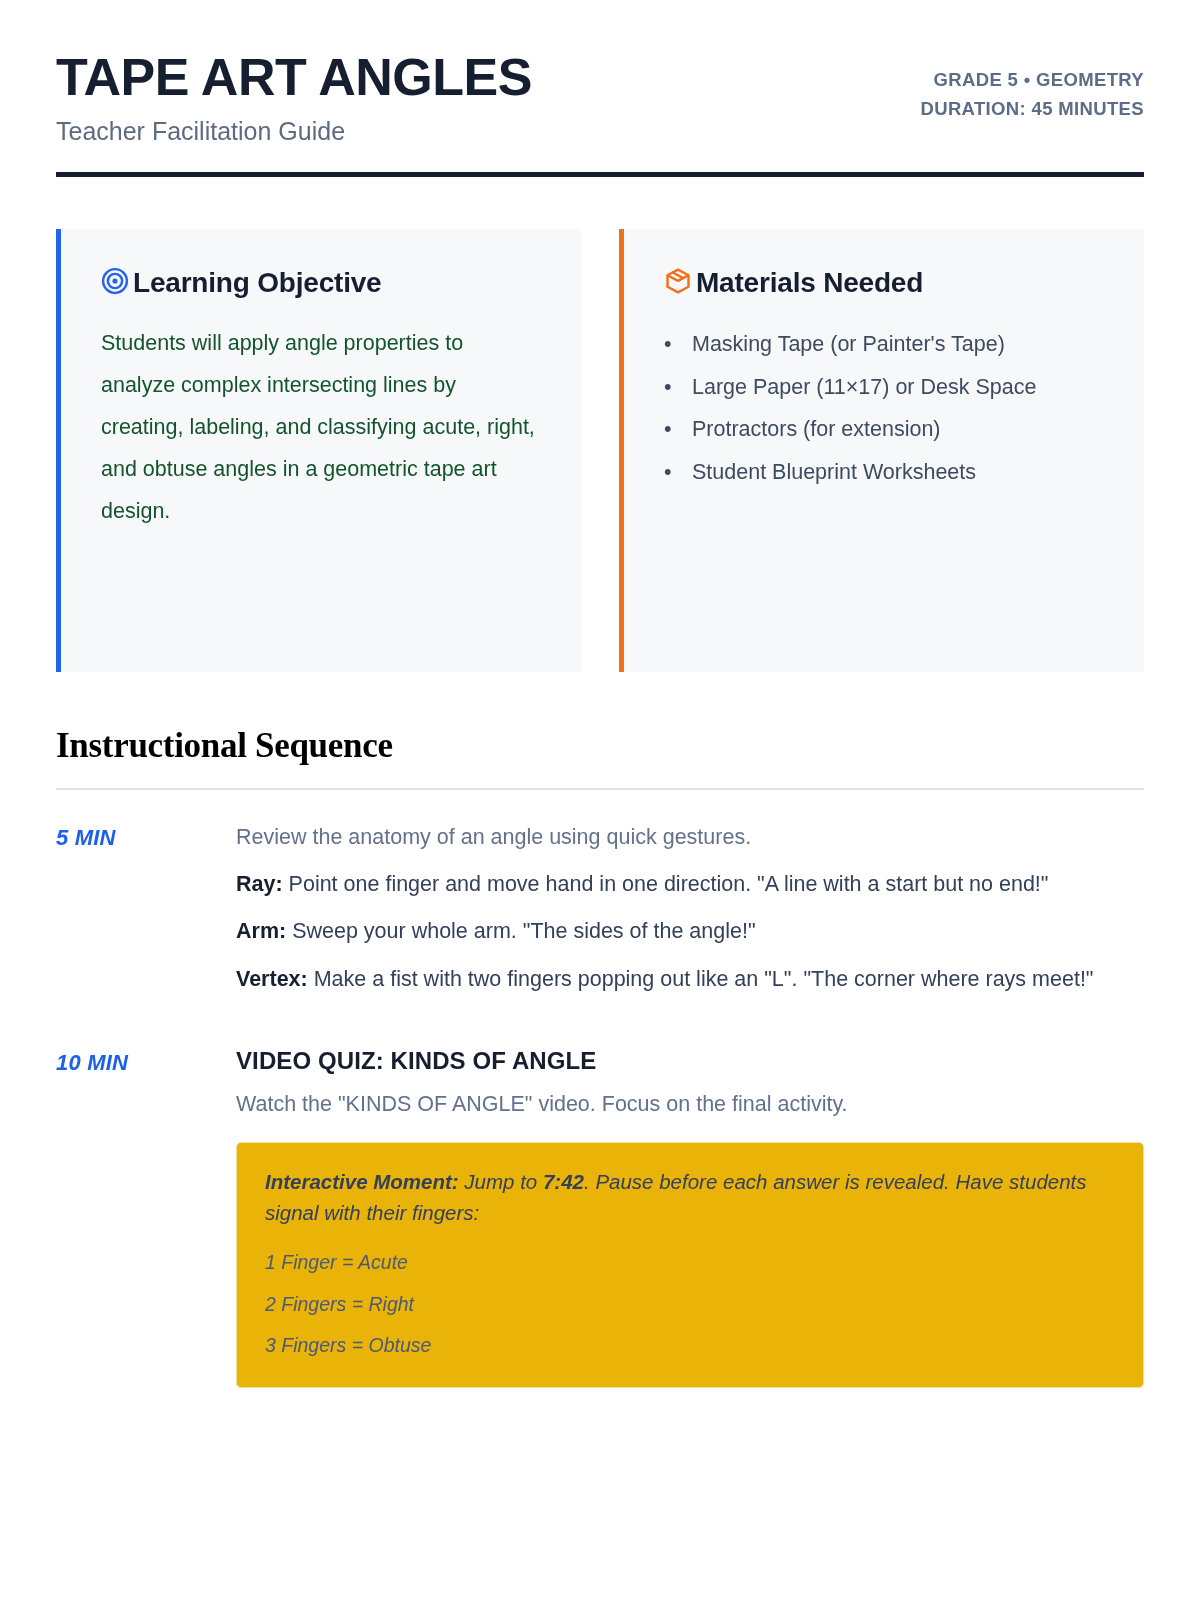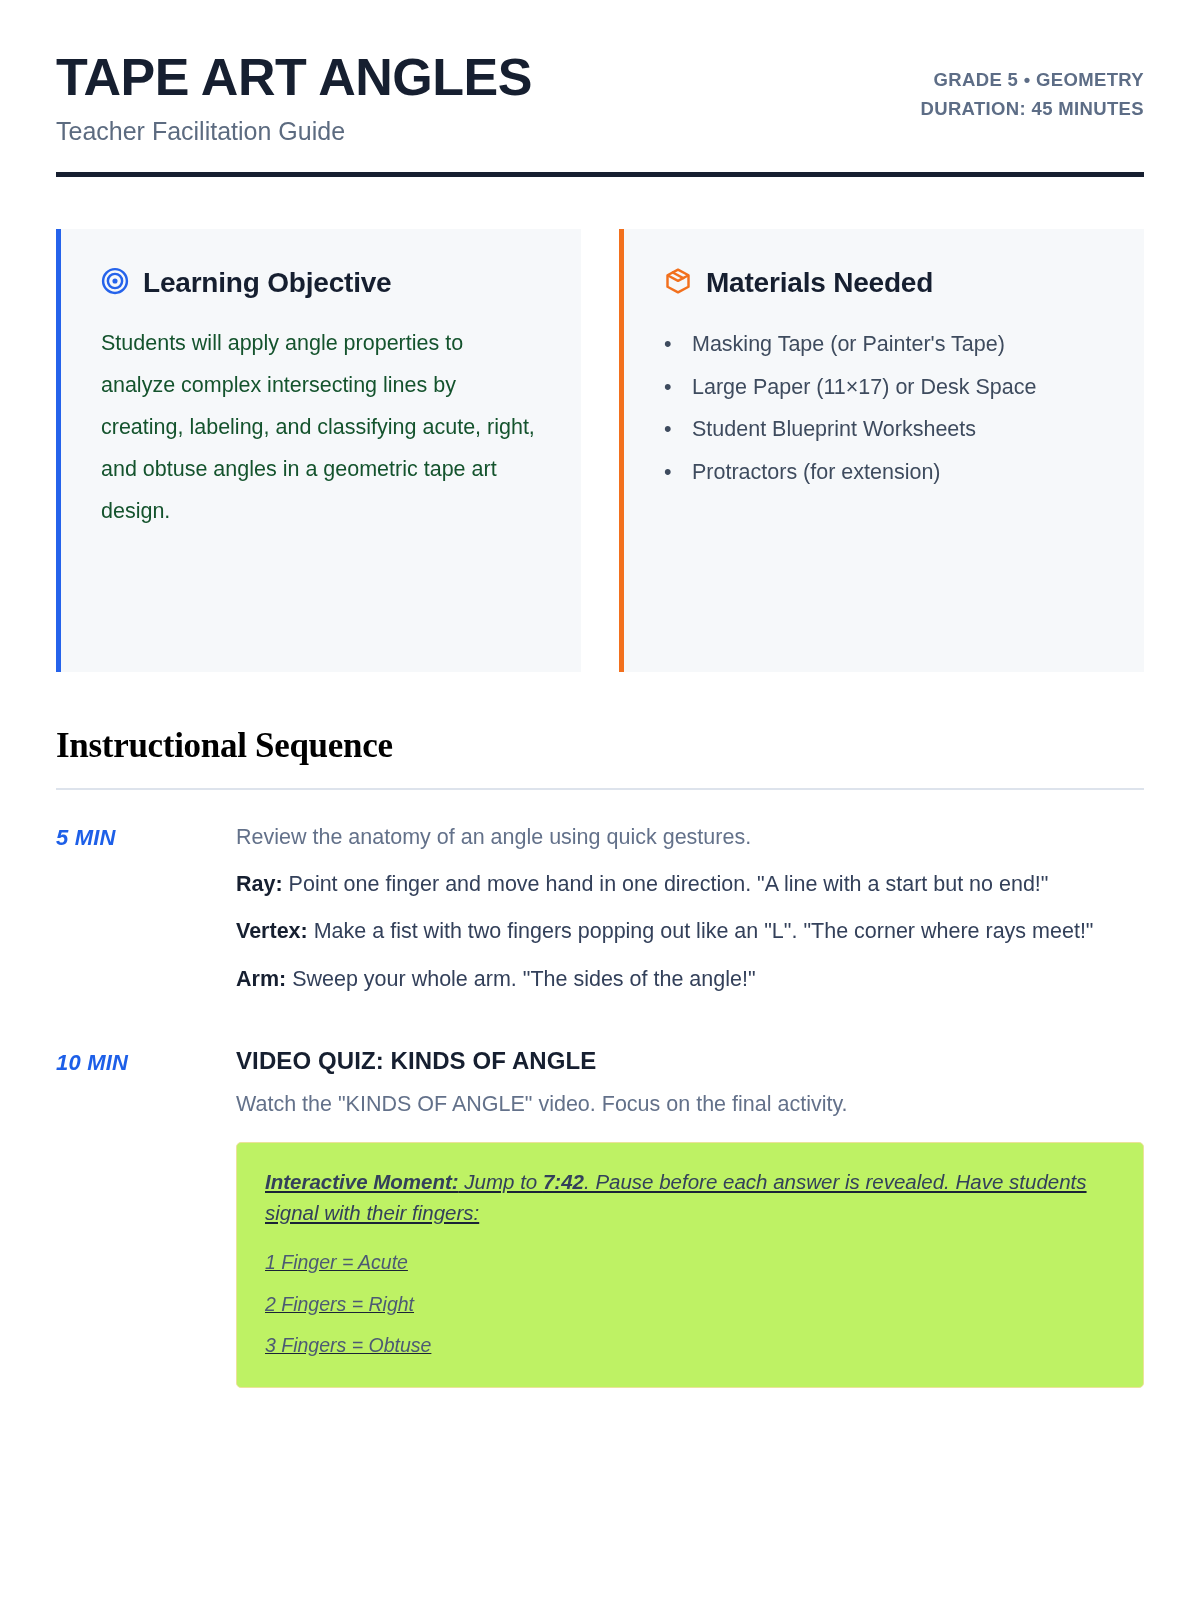--- a/index.html
+++ b/index.html
@@ -80,21 +80,21 @@
     border-left: 5px solid #2563eb;
     padding: 38px 40px 34px 40px;
     min-height: 443px;
   }
 
   .card.materials { border-left-color: #f2701d; }
 
   .card-head {
     display: flex;
     align-items: center;
-    gap: 14px;
+    gap: 4px;
     margin-bottom: 24px;
   }
 
   .card-title {
     font-size: 28px;
     font-weight: bold;
     color: #161f30;
     letter-spacing: -0.2px;
   }
 
@@ -252,46 +252,46 @@
             <path d="M12 2.3 21 7.1v9.8L12 21.7 3 16.9V7.1z" fill="none" stroke="#f2701d" stroke-width="2.1" stroke-linejoin="round"></path>
             <path d="M3 7.1 12 11.9l9-4.8" fill="none" stroke="#f2701d" stroke-width="2.1" stroke-linejoin="round"></path>
             <path d="M7.5 4.7 16.5 9.5" fill="none" stroke="#f2701d" stroke-width="2.1" stroke-linecap="round"></path>
           </svg>
         </span>
         <span class="card-title">Materials Needed</span>
       </div>
       <ul class="mat-list">
           <li><span class="bullet">•</span><span>Masking Tape (or Painter's Tape)</span></li>
           <li><span class="bullet">•</span><span>Large Paper (11×17) or Desk Space</span></li>
+          <li><span class="bullet">•</span><span>Protractors (for extension)</span></li>
           <li><span class="bullet">•</span><span>Student Blueprint Worksheets</span></li>
-          <li><span class="bullet">•</span><span>Protractors (for extension)</span></li>
         </ul>
     </div>
 
   </div>
 
   <div class="section-title">Instructional Sequence</div>
   <div class="section-rule"></div>
 
   <div class="timeline">
       <div class="step">
         <div class="step-time">5 MIN</div>
         <div class="step-content">
           <div class="step-desc">Review the anatomy of an angle using quick gestures.</div>
           <div class="step-detail"><b>Ray:</b> Point one finger and move hand in one direction. "A line with a start but no end!"</div>
+          <div class="step-detail"><b>Arm:</b> Sweep your whole arm. "The sides of the angle!"</div>
           <div class="step-detail"><b>Vertex:</b> Make a fist with two fingers popping out like an "L". "The corner where rays meet!"</div>
-          <div class="step-detail"><b>Arm:</b> Sweep your whole arm. "The sides of the angle!"</div>
         </div>
       </div>
       <div class="step">
         <div class="step-time">10 MIN</div>
         <div class="step-content">
           <div class="step-title">VIDEO QUIZ: KINDS OF ANGLE</div>
           <div class="step-desc">Watch the "KINDS OF ANGLE" video. Focus on the final activity.</div>
-          <div class="callout" style="background: #bef264; border-color: rgb(236, 226, 154); text-decoration: underline;">
+          <div class="callout" style="background: #eab308; border-color: rgb(236, 226, 154);">
             <div class="callout-lead"><b>Interactive Moment:</b> Jump to <b>7:42</b>. Pause before each answer is revealed. Have students signal with their fingers:</div>
             <div class="callout-item">1 Finger = Acute</div>
             <div class="callout-item">2 Fingers = Right</div>
             <div class="callout-item">3 Fingers = Obtuse</div>
           </div>
         </div>
       </div>
     </div>
 
 </div>

